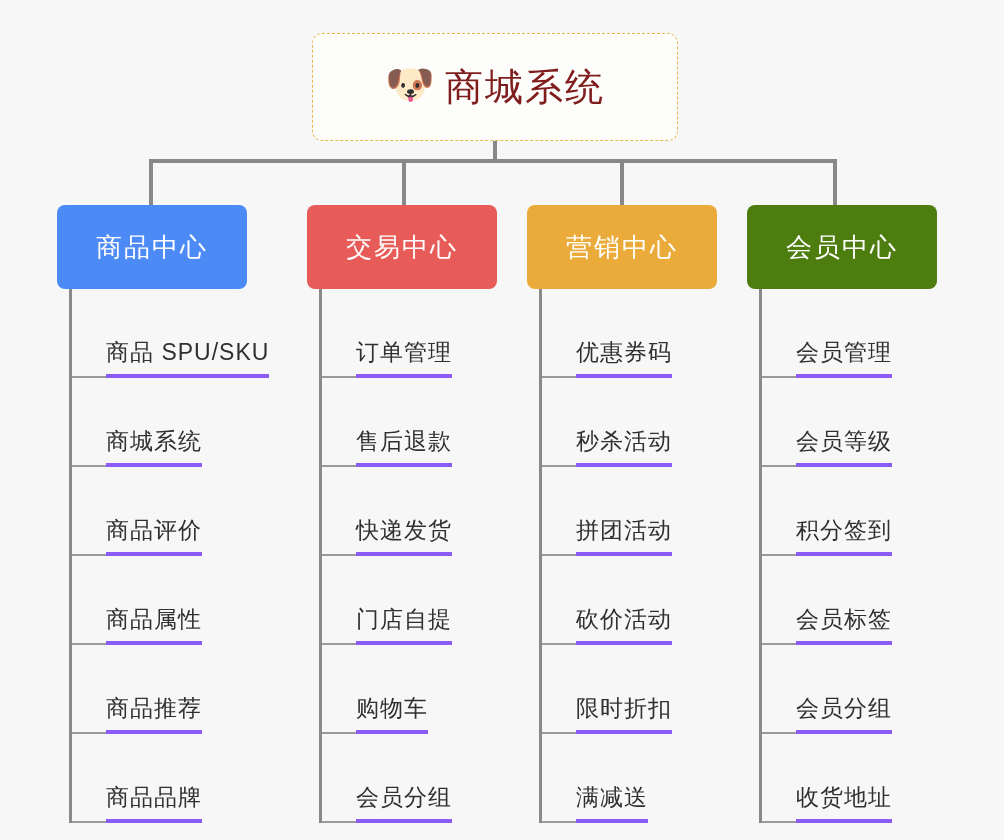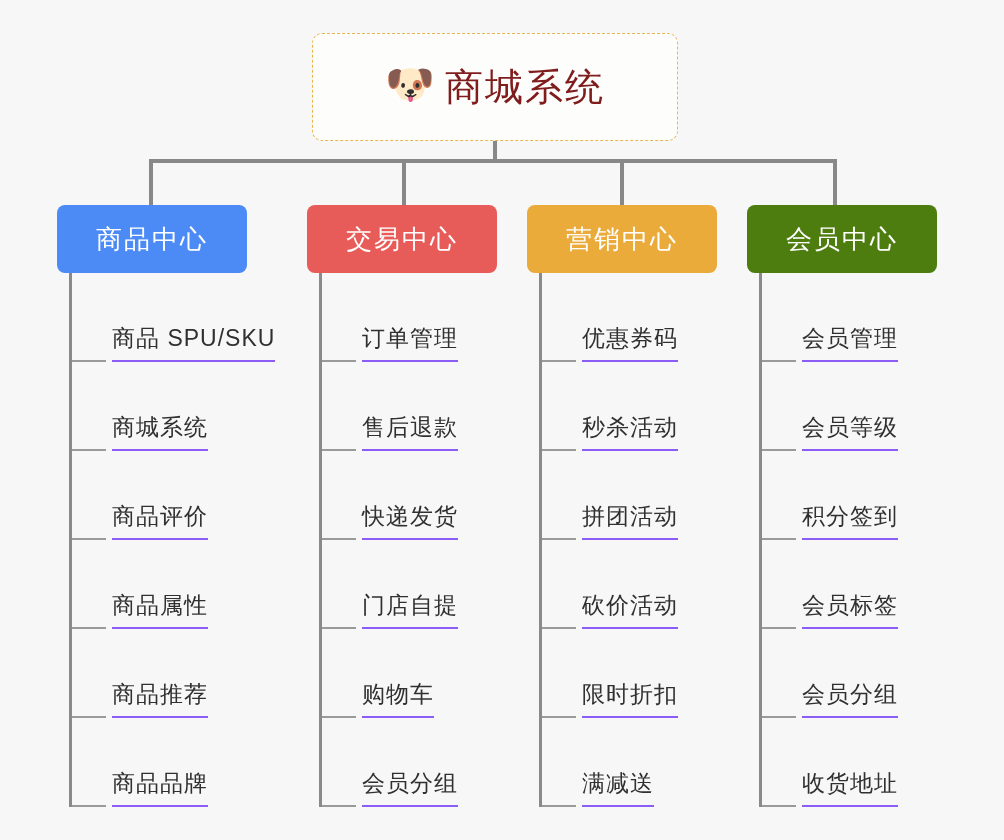--- a/index.html
+++ b/index.html
@@ -75,21 +75,21 @@
     height: 48px;
   }
 
   
   .column {
     position: absolute;
     top: 205px;
     width: 190px;
   }
   .col-head {
-    height: 68px;
+    height: 84px;
     border-radius: 8px;
     display: flex;
     align-items: center;
     justify-content: center;
     color: #ffffff;
     font-size: 26px;
     letter-spacing: 2px;
     box-sizing: border-box;
   }
 
@@ -108,24 +108,23 @@
     display: flex;
     align-items: flex-end;
     padding-left: 34px;
     box-sizing: border-box;
   }
   .leaf-label {
     font-size: 23px;
     color: #303030;
     line-height: 1;
     padding-bottom: 10px;
-    border-bottom: 2px solid #8b5cf6;
+    border-bottom: 4px solid #8b5cf6;
     white-space: nowrap;
     letter-spacing: 1px;
-    margin-left: 6px;
   }
   
   .leaf-item::before {
     content: "";
     position: absolute;
     left: 0;
     bottom: 0;
     width: 34px;
     height: 2px;
     background: #9a9a9a;

